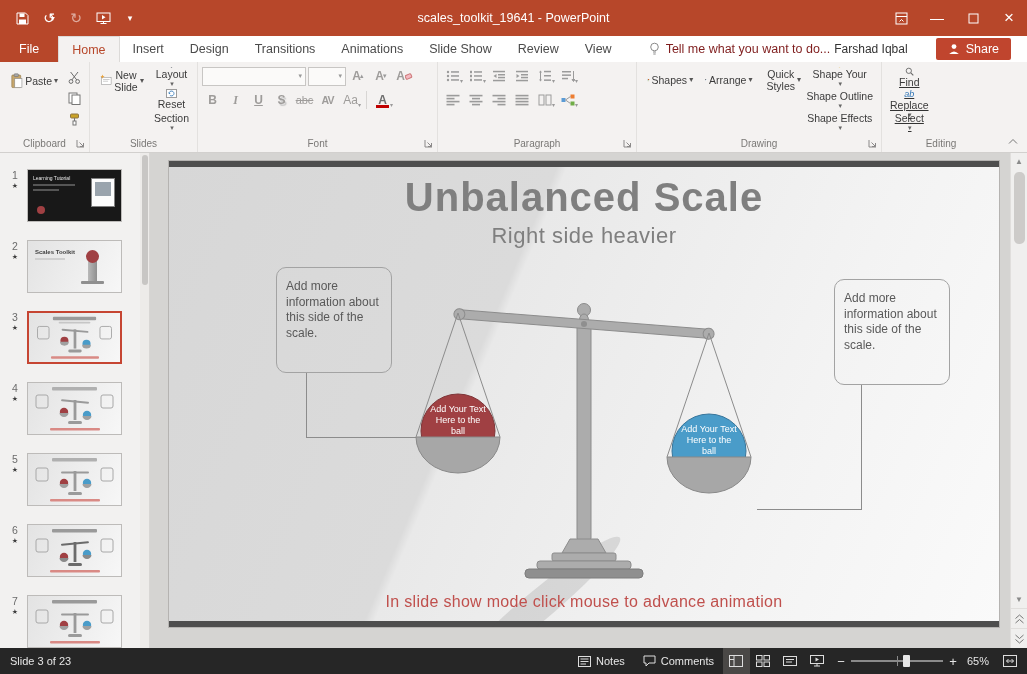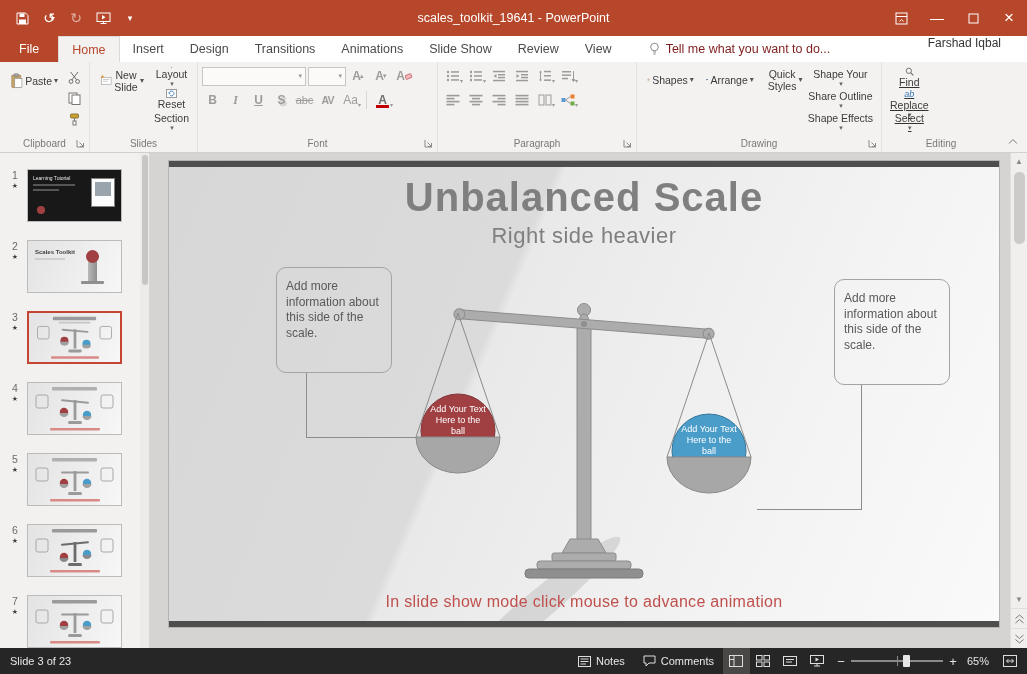--- a/index.html
+++ b/index.html
@@ -16,21 +16,21 @@
   .title-text{position:absolute;left:50%;top:0;transform:translateX(-50%);line-height:36px;font-size:12.5px;white-space:nowrap;}
   .win-controls{margin-left:auto;display:flex;height:36px;}
   .win-btn{width:36px;height:36px;display:flex;align-items:center;justify-content:center;font-size:14px;color:#fff;}
 
   
   .tabs-row{position:absolute;top:36px;left:0;right:0;height:26px;background:#fff;display:flex;align-items:stretch;}
   .file-tab{background:var(--accent,#B7472A);color:#fff;padding:0 19px;display:flex;align-items:center;font-size:12.5px;}
   .tab{padding:0 13px;display:flex;align-items:center;color:#4b4b4b;font-size:12.5px;}
   .tab.active{color:var(--accent,#B7472A);background:var(--ribbon-bg,#F4F2F1);border:1px solid #DCDAD8;border-bottom:none;}
   .tellme{display:flex;align-items:center;gap:6px;color:#7f1d1d;margin-left:24px;font-size:12.5px;}
-  .account{margin-left:auto;display:flex;align-items:center;gap:28px;padding-right:25px;flex-direction:column;}
+  .account{margin-left:auto;display:flex;align-items:center;gap:28px;padding-right:16px;}
   .account-name{font-size:12px;color:#333;}
   .share-btn{background:var(--share-button,#C0452E);color:#fff;display:flex;align-items:center;gap:6px;padding:4px 12px;border-radius:2px;font-size:12.5px;}
 
   
   .ribbon{position:absolute;top:62px;left:0;right:0;height:91px;background:var(--ribbon-bg,#F4F2F1);border-bottom:1px solid #D2D0CE;display:flex;}
   .group{position:relative;display:flex;align-items:flex-start;padding:4px 4px 18px 4px;border-right:1px solid #E3E1DF;}
   .group-label{position:absolute;left:0;right:0;bottom:3px;text-align:center;font-size:10px;color:#7A7876;}
   .launcher{position:absolute;right:3px;bottom:3px;width:11px;height:11px;display:flex;align-items:center;justify-content:center;}
   .bigbtn{display:flex;flex-direction:row;align-items:center;justify-content:flex-start;gap:2px;padding:2px 6px;font-size:10.5px;color:#3b3b3b;text-align:center;line-height:1.15;min-width:44px;}
   .bigbtn.has-caret::after{content:"▾";font-size:8px;color:#555;line-height:6px;}
@@ -496,21 +496,21 @@
           <svg width="13" height="13" viewBox="0 0 13 13">
               <path d="M6.5 1 L11.5 6 L6.5 11 L1.5 6 Z" fill="#FFD966" stroke="#BF9000"></path>
               <path d="M11.5 8.5 q1.8 2.3 0 3.2 q-1.8 -0.9 0 -3.2" fill="#4472C4"></path>
             </svg>
           <span>Shape Your</span>
         </div>
         <div class="smallbtn has-caret">
           <svg width="13" height="13" viewBox="0 0 13 13">
               <rect x="2" y="2" width="9" height="9" fill="none" stroke="#ED7D31" stroke-width="2"></rect>
             </svg>
-          <span>Share Outline</span>
+          <span>Shape Outline</span>
         </div>
         <div class="smallbtn has-caret">
           <svg width="13" height="13" viewBox="0 0 13 13">
               <circle cx="6.5" cy="6.5" r="6" fill="none" stroke="#D6E2F3"></circle>
               <circle cx="6.5" cy="6.5" r="4" fill="#B4C7E7" stroke="#8FAADC"></circle>
             </svg>
           <span>Shape Effects</span>
         </div>
       </div>
       <div class="group-label">Drawing</div>

